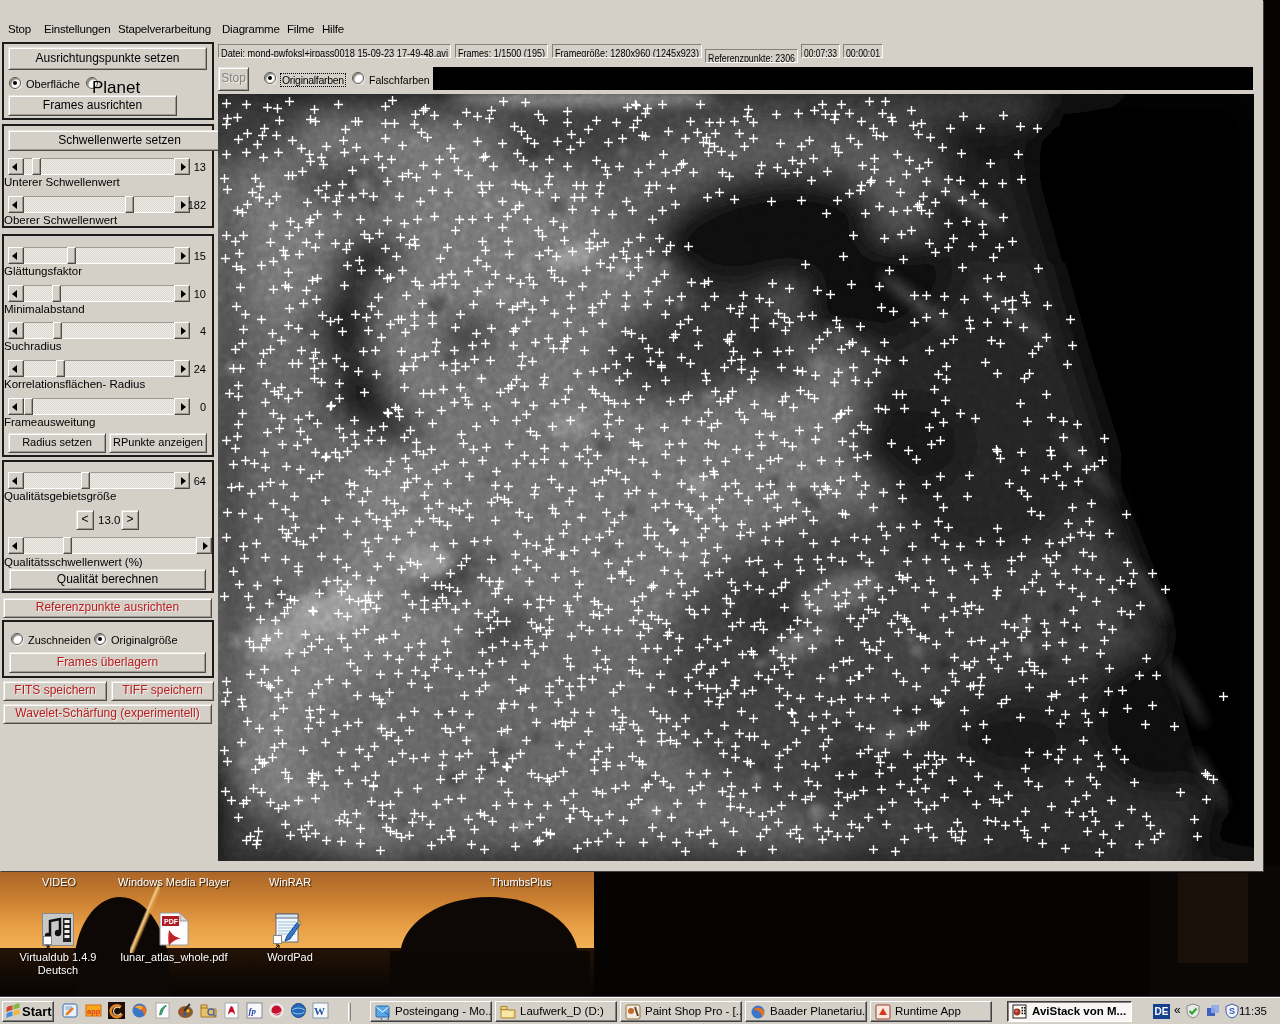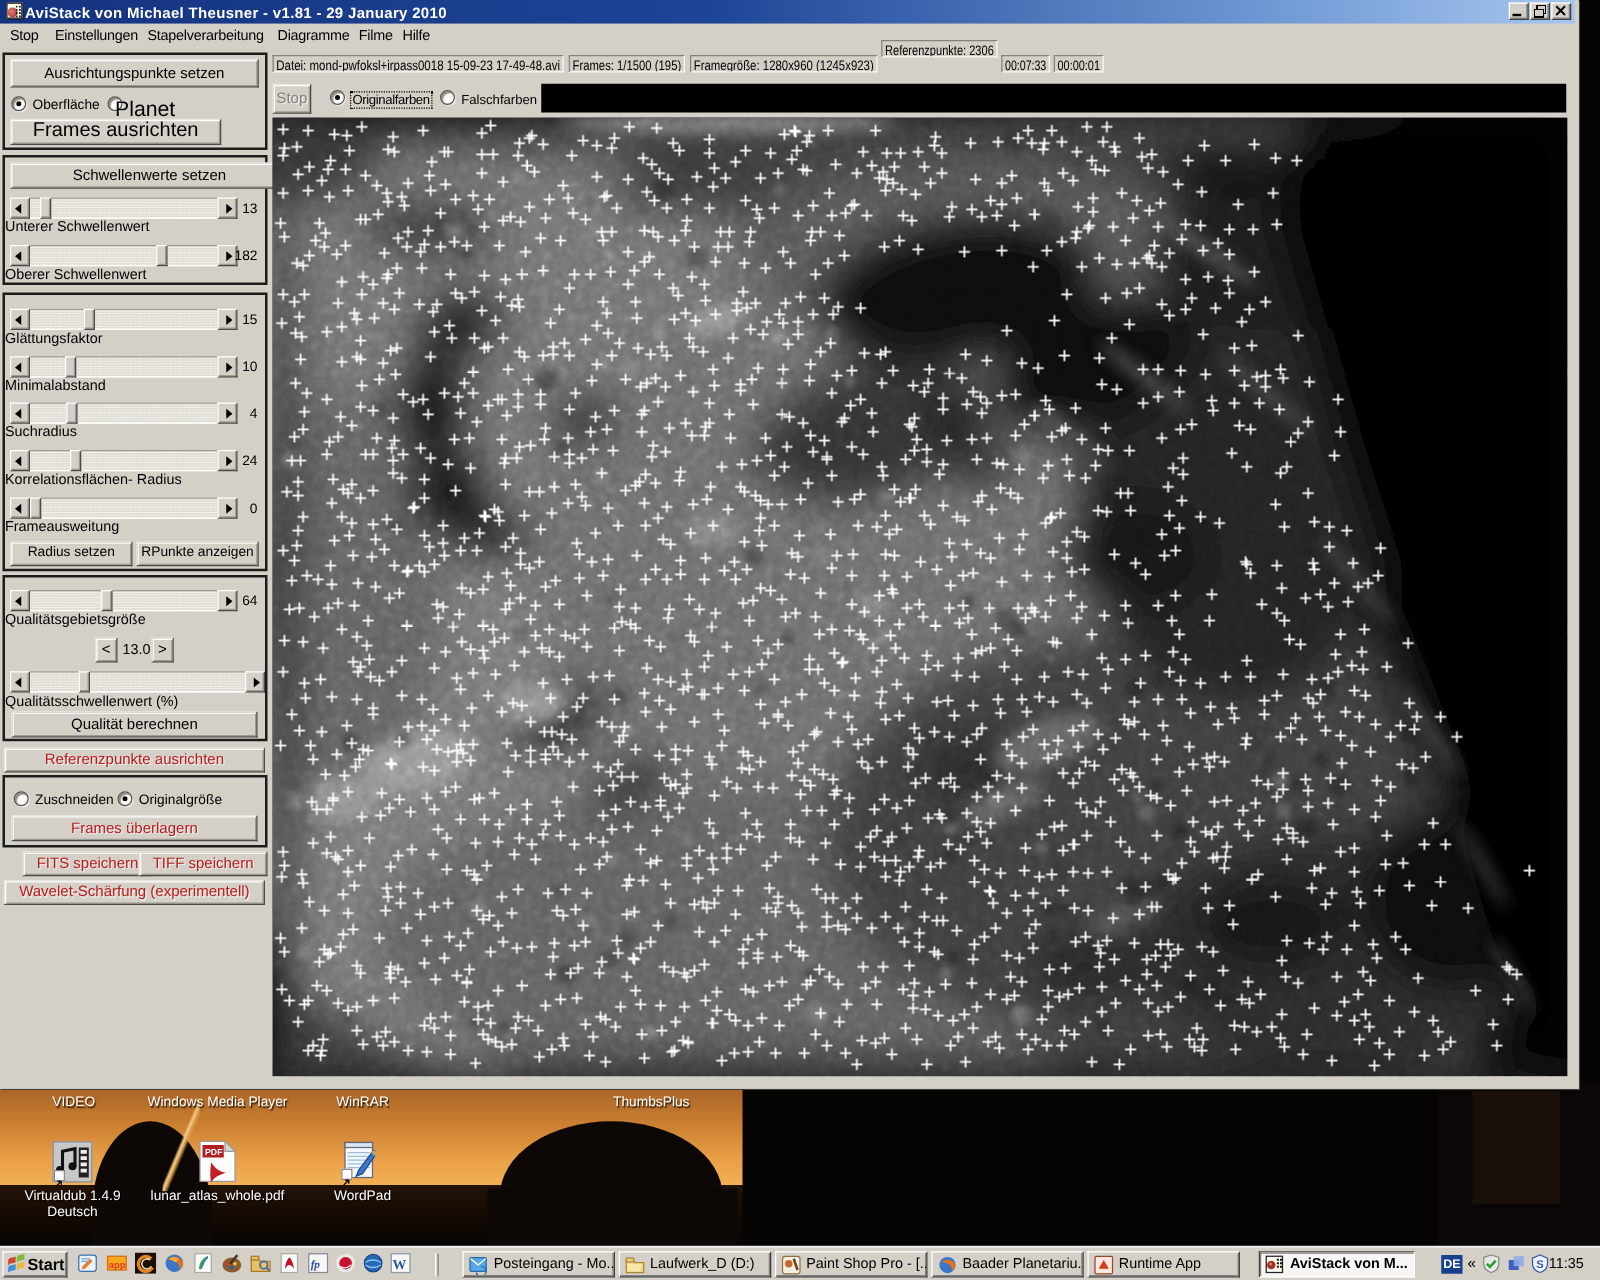--- a/index.html
+++ b/index.html
@@ -109,55 +109,36 @@
         </svg>
 <div style="position:absolute;left:0;bottom:1px;width:9px;height:9px;background:#fff;border:1px solid #888"><svg width="7" height="7">
             <path d="M1 6 L5 2 M5 2 v3 M5 2 h-3" stroke="#000"></path>
           </svg></div></div>
       <div class="dlabel" style="left:58px;top:86px;transform:translateX(-50%)">Virtualdub 1.4.9</div>
       <div class="dlabel" style="left:58px;top:99px;transform:translateX(-50%)">Deutsch</div>
       <div class="dlabel" style="left:174px;top:86px;transform:translateX(-50%)">lunar_atlas_whole.pdf</div>
       <div class="dlabel" style="left:290px;top:86px;transform:translateX(-50%)">WordPad</div>
   </div>
   <div id="win">
-    <div id="title">
-        <div id="ticon">
-          <i></i>
-          <b></b>
-        </div>
-        <span class="txt">AviStack von Michael Theusner - v1.81 - 29 January 2010</span>
-      <div class="wbtns">
-          <div class="wbtn"><svg width="14" height="12">
-              <rect x="2" y="8" width="7" height="2" fill="#000"></rect>
-            </svg></div>
-          <div class="wbtn"><svg width="14" height="12" shape-rendering="crispEdges">
-              <rect x="4.5" y="1.5" width="7" height="6" fill="none" stroke="#000"></rect>
-              <rect x="2.5" y="4.5" width="7" height="6" fill="#d4d0c8" stroke="#000"></rect>
-            </svg></div>
-          <div class="wbtn"><svg width="14" height="12">
-              <path d="M3 2 L10 9 M10 2 L3 9" stroke="#000" stroke-width="1.6"></path>
-            </svg></div>
-        </div>
-    </div>
     <div id="menubar">
       <span style="left:8px">Stop</span>
         <span style="left:44px">Einstellungen</span>
         <span style="left:118px">Stapelverarbeitung</span>
         <span style="left:222px">Diagramme</span>
         <span style="left:287px">Filme</span>
         <span style="left:322px">Hilfe</span>
     </div>
     <div id="leftpanel" style="position:absolute;left:0;top:0;width:216px;height:871px">
         <div class="grp" style="left:2px;top:42px;width:212px;height:78px"></div>
         <div class="btn" style="left:8px;top:47px;width:199px;height:23px;line-height:20px;font-size:12px">Ausrichtungspunkte setzen</div>
         <div class="radio on" style="left:9px;top:77px"></div>
         <div class="lab" style="left:26px;top:78px;font-size:11px">Oberfläche</div>
         <div class="radio" style="left:86px;top:77px"></div>
         <div class="lab" style="left:92px;top:78px;font-size:17px">Planet</div>
-        <div class="btn" style="left:8px;top:95px;width:169px;height:21px;line-height:18px;font-size:16px">Frames ausrichten</div>
+        <div class="btn" style="left:8px;top:95px;width:169px;height:21px;line-height:18px;font-size:12px">Frames ausrichten</div>
         <div class="grp" style="left:2px;top:124px;width:212px;height:104px"></div>
         <div class="btn" style="left:8px;top:130px;width:223px;height:21px;line-height:18px;font-size:12px">Schwellenwerte setzen</div>
         <div class="slider" style="left:8px;top:158px;width:182px">
           <div class="sl-arr l" style="left:0"></div>
           <div class="sl-track" style="left:16px;width:150px"></div>
           <div class="sl-arr r" style="left:166px"></div>
           <div class="sl-thumb" style="left:24px"></div>
         </div>
         <div class="sval" style="left:182px;top:161px">13</div>
         <div class="lab" style="left:4px;top:176px;font-size:11.5px">Unterer Schwellenwert</div>
@@ -233,28 +214,28 @@
         <div class="sval" style="left:196px;top:540px"></div>
         <div class="lab" style="left:4px;top:556px;font-size:11.5px">Qualitätsschwellenwert (%)</div>
         <div class="btn" style="left:9px;top:569px;width:197px;height:21px;line-height:18px;font-size:12px">Qualität berechnen</div>
         <div class="btn dis" style="left:3px;top:598px;width:209px;height:20px;line-height:17px;font-size:12px">Referenzpunkte ausrichten</div>
         <div class="grp" style="left:2px;top:620px;width:212px;height:58px"></div>
         <div class="radio" style="left:11px;top:633px"></div>
         <div class="lab" style="left:28px;top:634px;font-size:11px">Zuschneiden</div>
         <div class="radio on" style="left:94px;top:633px"></div>
         <div class="lab" style="left:111px;top:634px;font-size:11px">Originalgröße</div>
         <div class="btn dis" style="left:9px;top:652px;width:197px;height:21px;line-height:18px;font-size:12px">Frames überlagern</div>
-        <div class="btn dis" style="left:18px;top:681px;width:104px;height:20px;line-height:17px;font-size:12px">FITS speichern</div>
+        <div class="btn dis" style="left:3px;top:681px;width:104px;height:20px;line-height:17px;font-size:12px">FITS speichern</div>
         <div class="btn dis" style="left:111px;top:681px;width:103px;height:20px;line-height:17px;font-size:12px">TIFF speichern</div>
         <div class="btn dis" style="left:3px;top:704px;width:209px;height:20px;line-height:17px;font-size:12px">Wavelet-Schärfung (experimentell)</div>
       </div>
     <div class="sunk" style="left:218px;top:44px;width:233px"><span style="display:inline-block;transform:scaleX(0.837);transform-origin:0 50%;font-size:11px">Datei: mond-pwfoksl+irpass0018 15-09-23 17-49-48.avi</span></div>
       <div class="sunk" style="left:455px;top:44px;width:93px"><span style="display:inline-block;transform:scaleX(0.822);transform-origin:0 50%;font-size:11px">Frames: 1/1500 (195)</span></div>
       <div class="sunk" style="left:552px;top:44px;width:150px"><span style="display:inline-block;transform:scaleX(0.829);transform-origin:0 50%;font-size:11px">Framegröße: 1280x960 (1245x923)</span></div>
-      <div class="sunk" style="left:705px;top:32px;width:93px"><span style="display:inline-block;transform:scaleX(0.804);transform-origin:0 50%;font-size:11px">Referenzpunkte: 2306</span></div>
+      <div class="sunk" style="left:705px;top:49px;width:93px"><span style="display:inline-block;transform:scaleX(0.804);transform-origin:0 50%;font-size:11px">Referenzpunkte: 2306</span></div>
       <div class="sunk" style="left:801px;top:44px;width:39px"><span style="display:inline-block;transform:scaleX(0.771);transform-origin:0 50%;font-size:11px">00:07:33</span></div>
       <div class="sunk" style="left:843px;top:44px;width:40px"><span style="display:inline-block;transform:scaleX(0.794);transform-origin:0 50%;font-size:11px">00:00:01</span></div>
       <div class="btn" style="left:218px;top:67px;width:31px;height:24px;line-height:21px;font-size:12px"><span style="color:#84807a;text-shadow:1px 1px 0 #eee">Stop</span></div>
       <div class="radio on" style="left:264px;top:72px"></div>
       <div class="lab" style="left:280px;top:73px;font-size:10.5px;letter-spacing:-0.3px;border:1px dotted #000;padding:0 1px">Originalfarben</div>
       <div class="radio" style="left:352px;top:72px"></div>
       <div class="lab" style="left:369px;top:74px;font-size:10.5px">Falschfarben</div>
       <div style="position:absolute;left:433px;top:67px;width:820px;height:23px;background:#000"></div>
       <div id="moonwrap" style="position:absolute;left:218px;top:94px;width:1036px;height:767px"><svg xmlns="http://www.w3.org/2000/svg" width="1036" height="767" viewBox="0 0 1036 767">
           <defs>

